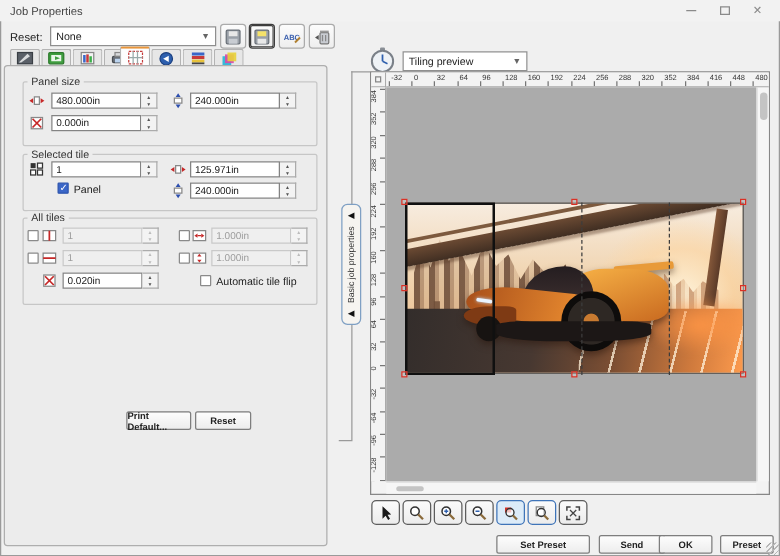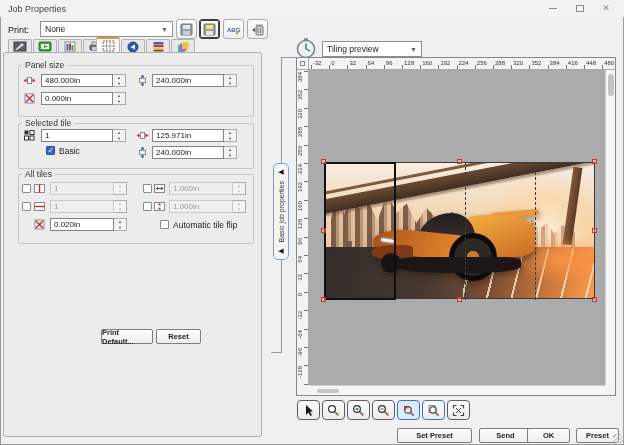--- a/index.html
+++ b/index.html
@@ -135,21 +135,21 @@
       <span class="glyph-min"></span>
     </div>
   <div class="winbtn wb-max">
       <span class="glyph-max"></span>
     </div>
   <div class="winbtn wb-close">
       <span class="glyph-close">✕</span>
     </div>
 </div>
 
-<span class="preset-label">Print:</span>
+<span class="preset-label">Reset:</span>
 <div class="combo preset-combo">
   <span>None</span>
   <span class="arrow">▼</span>
 </div>
 <div class="tbtn" style="left:176px">
   <svg width="13" height="13" viewBox="0 0 13 13">
       <rect x="1" y="1" width="11" height="11" rx="1" fill="#9aa0a8" stroke="#6a7078"></rect>
       <rect x="3" y="2" width="7" height="4" fill="#e8e8e8"></rect>
       <rect x="3" y="8" width="7" height="4" fill="#c8ccd2"></rect>
     </svg>
@@ -299,21 +299,21 @@
   <div class="field" style="left:148px;top:76px">
     <input class="num" value="125.971in" style="">
     <div class="spin">
         <span>▲</span>
         <span>▼</span>
       </div>
   </div>
   <div class="cb checked" style="left:42px;top:93px">
       <span class="tick">✓</span>
     </div>
-  <span class="cb-label" style="left:55px;top:93px">Basic</span>
+  <span class="cb-label" style="left:55px;top:93px">Panel</span>
   <svg class="icon12" style="left:132px;top:93px" viewBox="0 0 13 13">
       <rect x="3.5" y="4.5" width="6" height="4" fill="#fff" stroke="#888"></rect>
       <polygon points="6.5,0.5 4.5,3.5 8.5,3.5" fill="#2d4fae"></polygon>
       <polygon points="6.5,12.5 4.5,9.5 8.5,9.5" fill="#2d4fae"></polygon>
     </svg>
   <div class="field" style="left:148px;top:93px">
     <input class="num" value="240.000in" style="">
     <div class="spin">
         <span>▲</span>
         <span>▼</span>

